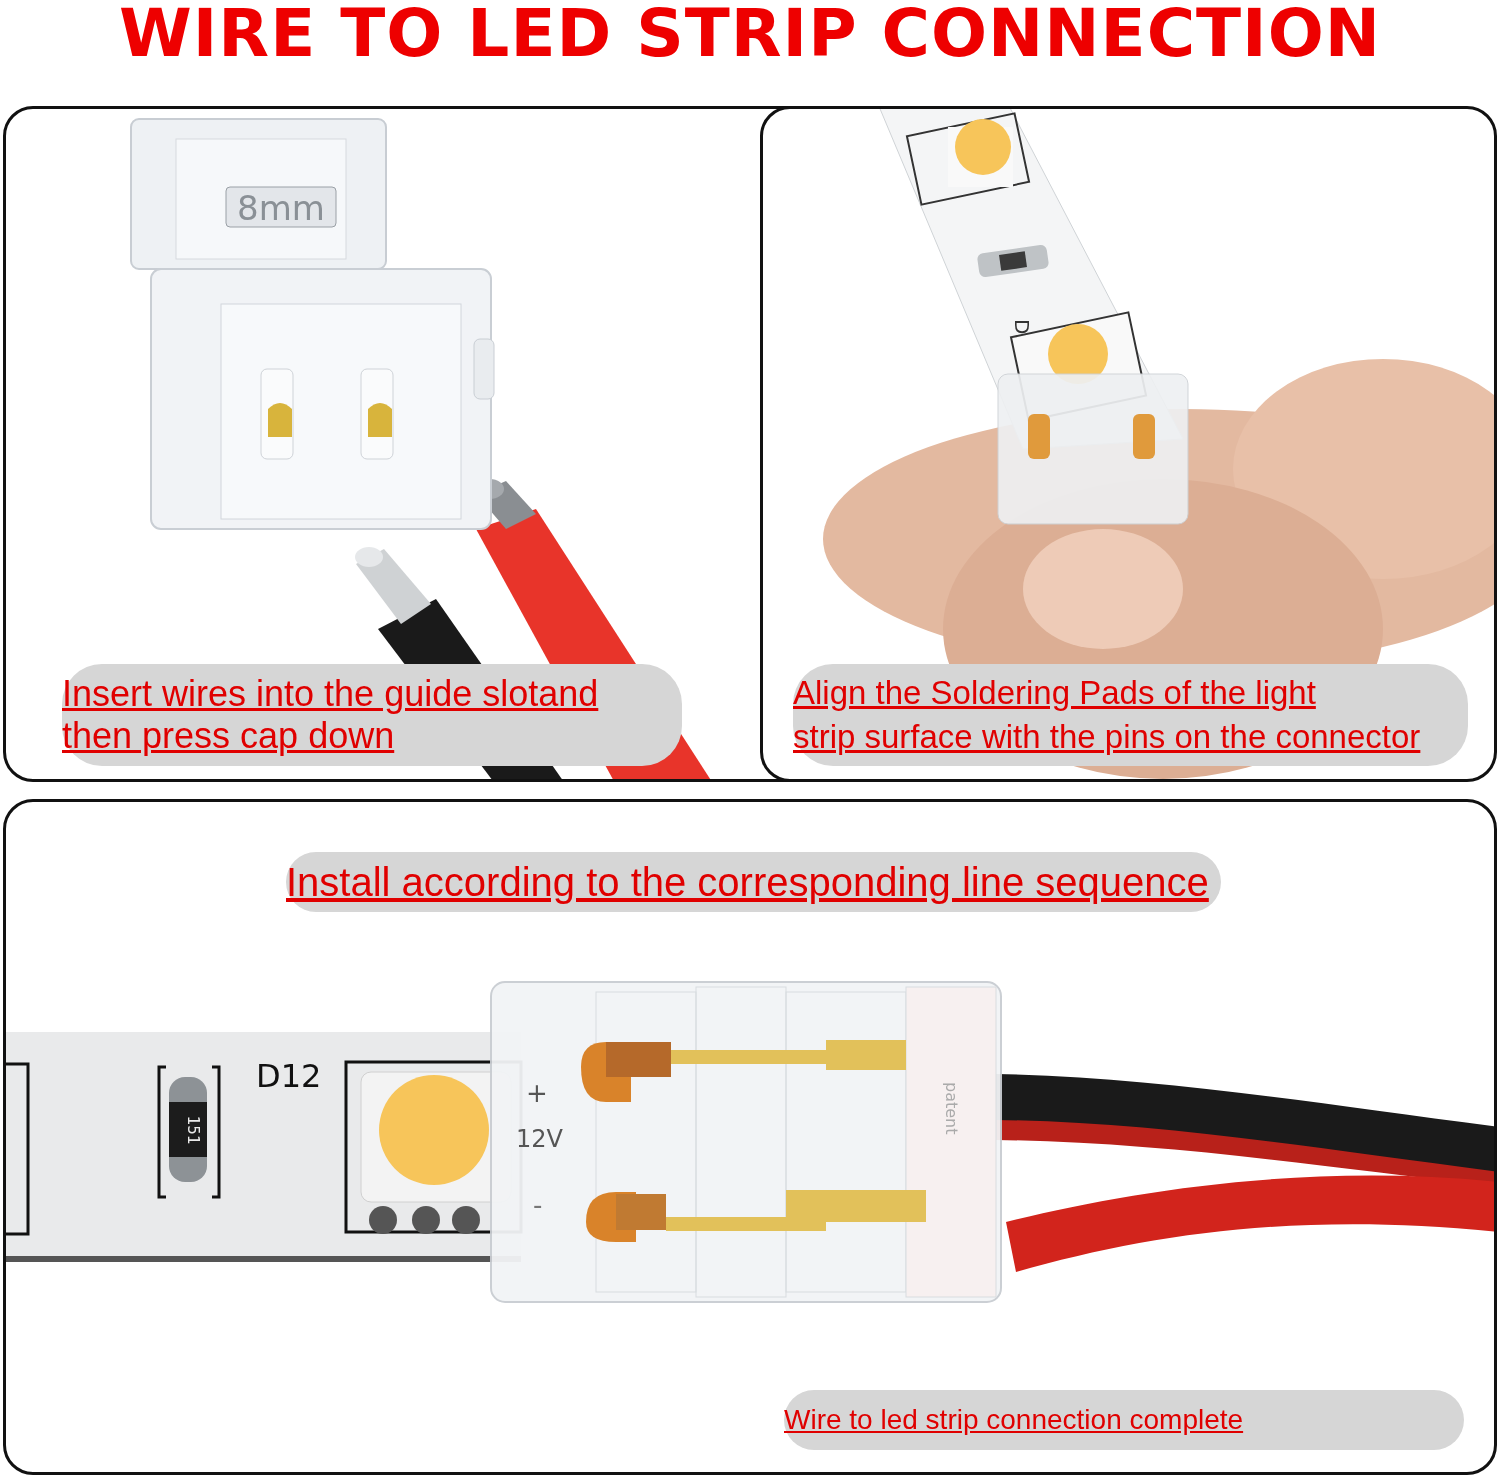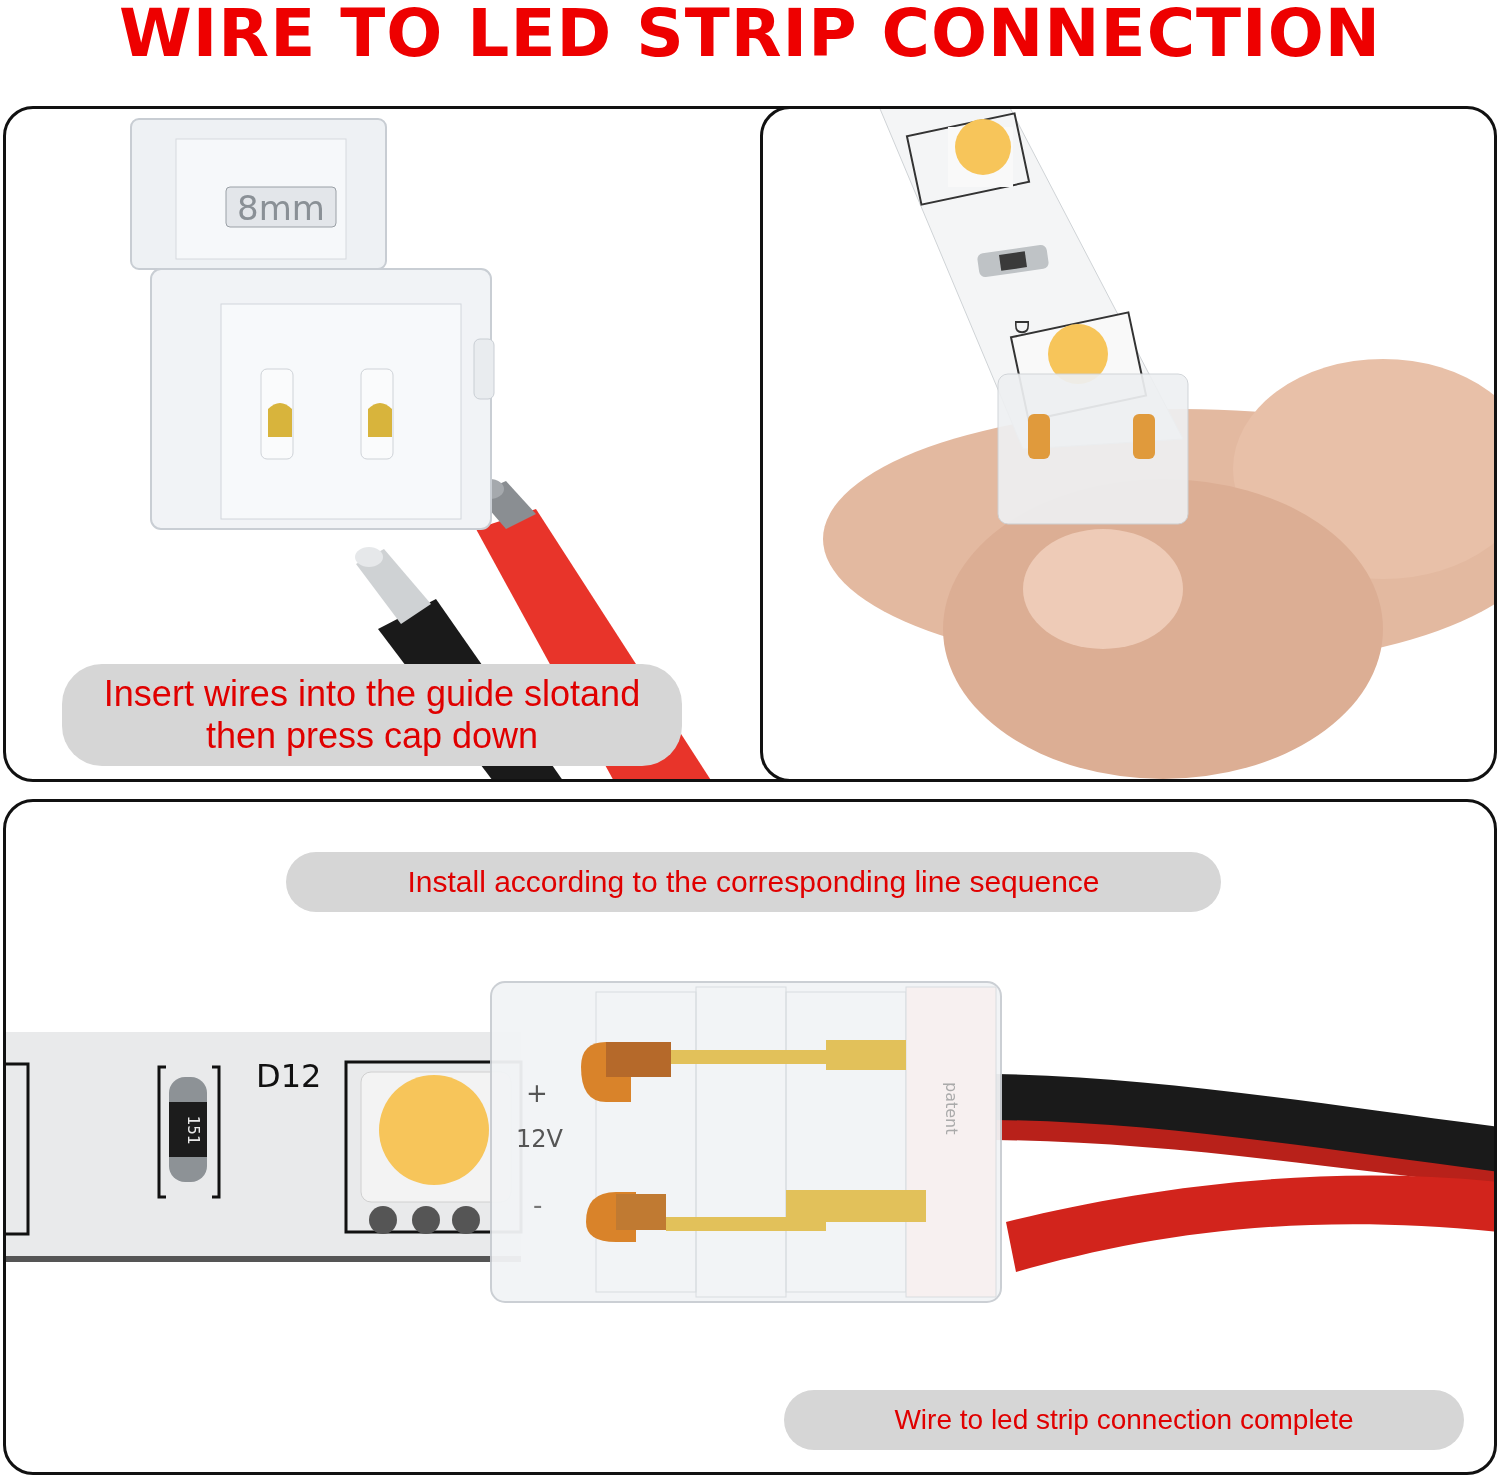--- a/index.html
+++ b/index.html
@@ -2,21 +2,21 @@
 <html><head>
 <meta charset="utf-8">
 <style>
   html,body{margin:0;padding:0;background:#ffffff;}
   body{width:1500px;height:1478px;position:relative;overflow:hidden;font-family:"Liberation Sans",sans-serif;}
   .title{position:absolute;left:0;top:-6px;width:1500px;text-align:center;color:#ee0000;font-family:"DejaVu Sans",sans-serif;font-weight:bold;font-size:66px;letter-spacing:1px;line-height:80px;margin:0;transform:scaleY(1.0);}
   .panel{position:absolute;border:3px solid #111;border-radius:30px;background:#fff;overflow:hidden;box-sizing:border-box;}
   #panel1{left:3px;top:106px;width:816px;height:676px;}
   #panel2{left:760px;top:106px;width:737px;height:676px;}
   #panel3{left:3px;top:799px;width:1494px;height:676px;}
-  .caption{position:absolute;background:#d6d6d6;border-radius:40px;color:#e00000;text-align:center;font-family:"Liberation Sans",sans-serif;display:flex;flex-direction:column;justify-content:center;align-items:center;}
+  .caption{position:absolute;background:#d6d6d6;border-radius:40px;color:#e00000;text-align:center;font-family:"Liberation Sans",sans-serif;display:flex;flex-direction:column;justify-content:center;align-items:flex-start;text-decoration:underline;}
   .caption span{display:block;white-space:nowrap;}
   svg{position:absolute;left:0;top:0;}
 </style>
 </head>
 <body>
 
 <h1 class="title">WIRE TO LED STRIP CONNECTION</h1>
 
 <div class="panel" id="panel1">
   <svg width="736" height="676" viewBox="0 0 736 676">
@@ -73,20 +73,24 @@
       <rect x="255" y="215" width="120" height="85" fill="#f9f9f9" stroke="#333" stroke-width="2" transform="rotate(-12 315 255)"></rect>
       <circle cx="315" cy="245" r="30" fill="#f7c55a"></circle>
     </g>
 
     <g>
       <rect x="235" y="265" width="190" height="150" rx="10" fill="#eef0f2" opacity="0.92" stroke="#cdd1d5"></rect>
       <rect x="265" y="305" width="22" height="45" rx="6" fill="#e09a3c"></rect>
       <rect x="370" y="305" width="22" height="45" rx="6" fill="#e09a3c"></rect>
     </g>
   </svg>
+  <div class="caption" style="left:30px;top:555px;width:675px;height:102px;font-size:33px;line-height:44px;">
+    <span>Align the Soldering Pads of the light</span>
+    <span>strip surface with the pins on the connector</span>
+  </div>
 </div>
 
 <div class="panel" id="panel3">
   <svg width="1494" height="676" viewBox="0 0 1494 676">
 
     <g>
       <rect x="-5" y="230" width="520" height="230" fill="#e9eaeb"></rect>
       <rect x="-5" y="454" width="520" height="6" fill="#555"></rect>
       <rect x="-10" y="262" width="32" height="170" fill="none" stroke="#111" stroke-width="3"></rect>
 
@@ -130,19 +134,19 @@
       <rect x="610" y="392" width="50" height="36" fill="#c07a32"></rect>
       <rect x="660" y="415" width="160" height="14" fill="#e2c15a"></rect>
       <rect x="780" y="388" width="140" height="32" fill="#e2c15a"></rect>
 
       <text x="520" y="300" font-family="DejaVu Sans, sans-serif" font-size="26" fill="#555">+</text>
       <text x="510" y="345" font-family="DejaVu Sans, sans-serif" font-size="24" fill="#555">12V</text>
       <text x="527" y="412" font-family="DejaVu Sans, sans-serif" font-size="26" fill="#777">-</text>
       <text x="940" y="280" font-family="DejaVu Sans, sans-serif" font-size="16" fill="#aaa" transform="rotate(90 940 280)">patent</text>
     </g>
   </svg>
-  <div class="caption" style="left:280px;top:50px;width:935px;height:60px;font-size:30px;">
+  <div class="caption" style="left:280px;top:50px;width:935px;height:60px;font-size:40px;">
     <span>Install according to the corresponding line sequence</span>
   </div>
   <div class="caption" style="left:778px;top:588px;width:680px;height:60px;font-size:28px;">
     <span>Wire to led strip connection complete</span>
   </div>
 </div>
 
 </body></html>

